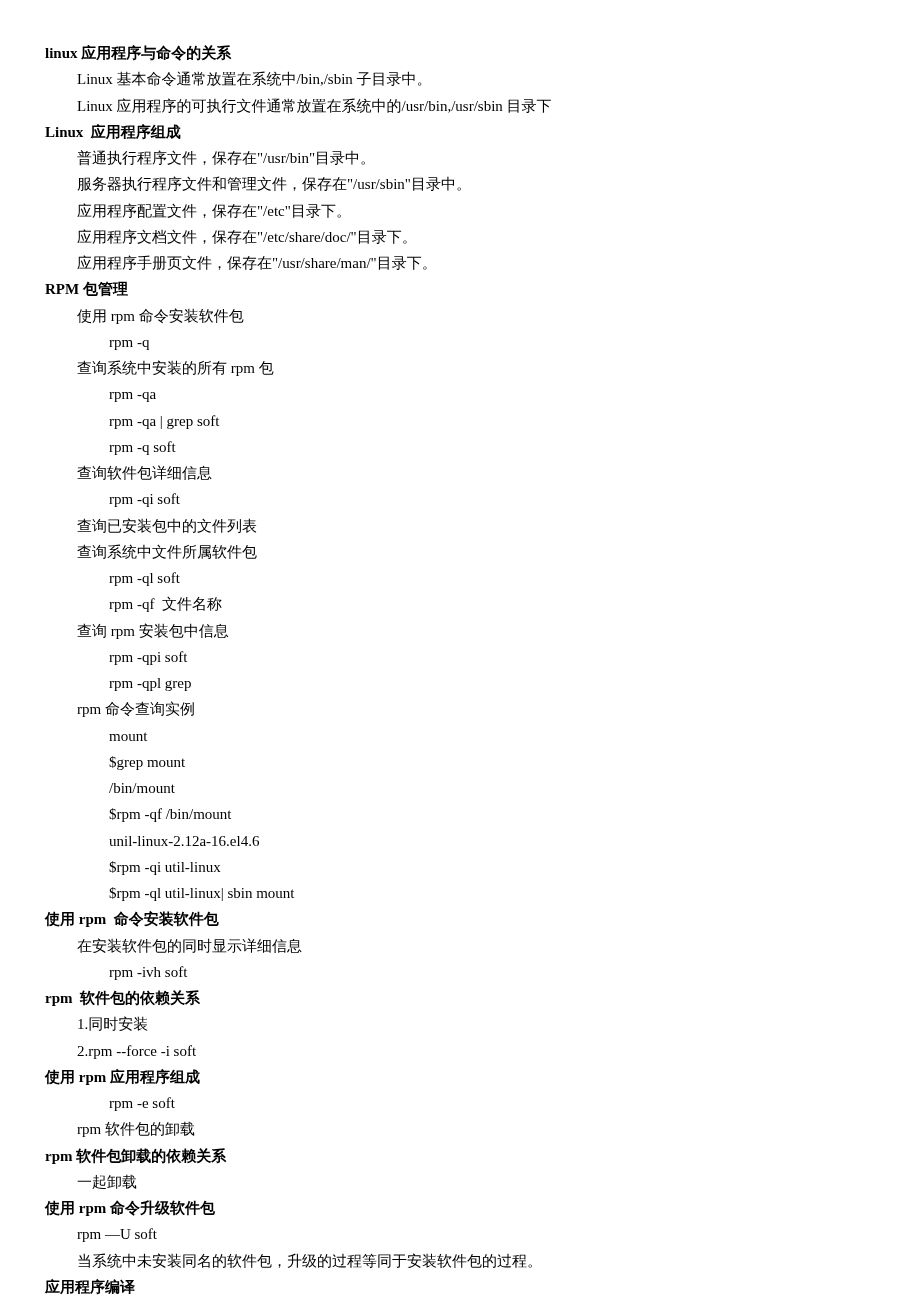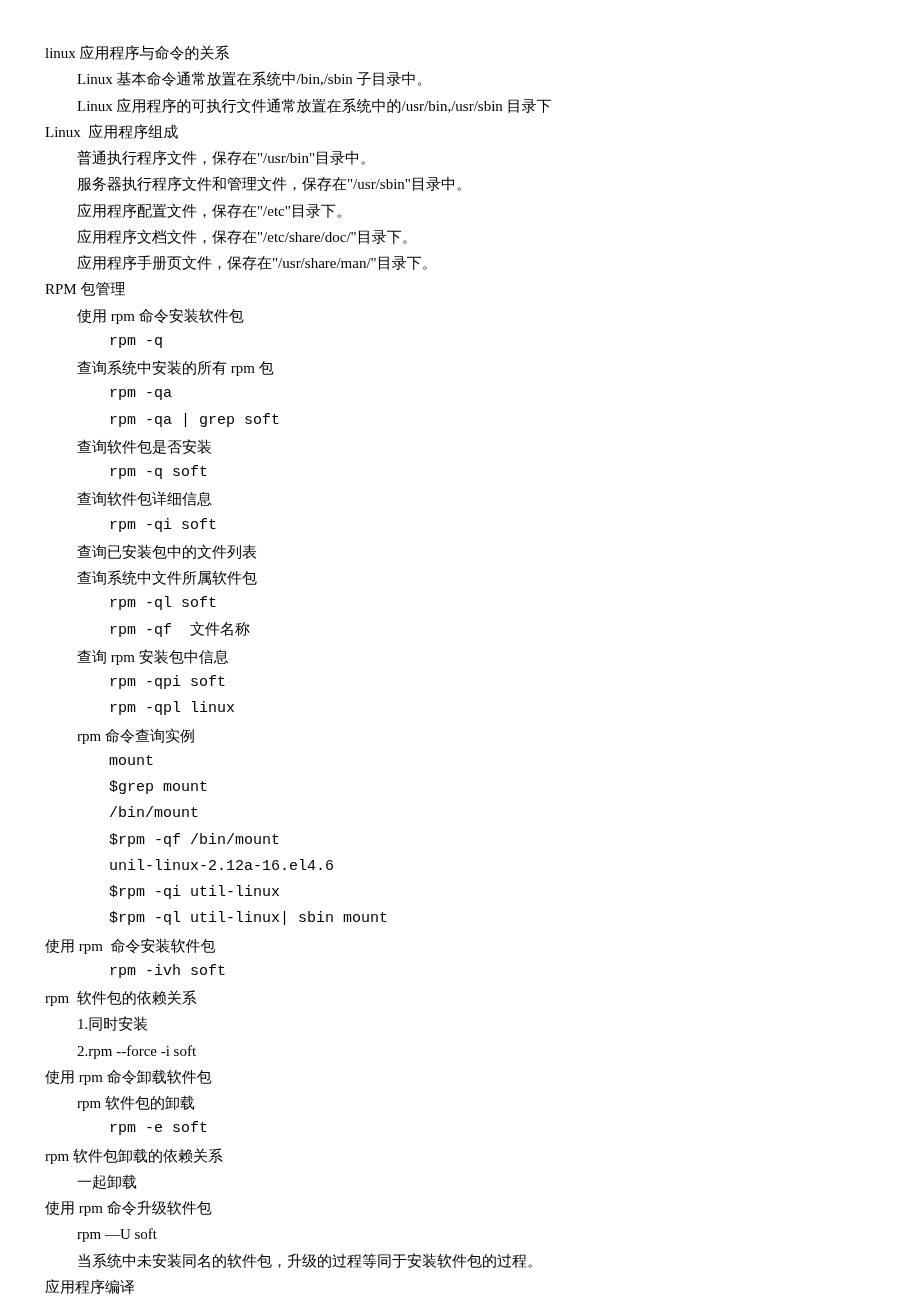--- a/index.html
+++ b/index.html
@@ -9,69 +9,69 @@
       color: #000;
       background: #fff;
       margin: 0;
       padding: 40px 45px;
       width: 920px;
       box-sizing: border-box;
     }
     .line {
       white-space: pre;
     }
-    .indent-0 { padding-left: 0; }
+    .indent-0 { padding-left: 0; font-weight: bold; }
     .indent-1 { padding-left: 32px; }
-    .indent-2 { padding-left: 64px; font-family: Liberation Mono, monospace; }
+    .indent-2 { padding-left: 64px; }
   </style>
 </head>
 <body>
 
 <div id="content">
     <div class="line indent-0">linux 应用程序与命令的关系</div>
     <div class="line indent-1">Linux 基本命令通常放置在系统中/bin,/sbin 子目录中。</div>
     <div class="line indent-1">Linux 应用程序的可执行文件通常放置在系统中的/usr/bin,/usr/sbin 目录下</div>
     <div class="line indent-0">Linux  应用程序组成</div>
     <div class="line indent-1">普通执行程序文件，保存在"/usr/bin"目录中。</div>
     <div class="line indent-1">服务器执行程序文件和管理文件，保存在"/usr/sbin"目录中。</div>
     <div class="line indent-1">应用程序配置文件，保存在"/etc"目录下。</div>
     <div class="line indent-1">应用程序文档文件，保存在"/etc/share/doc/"目录下。</div>
     <div class="line indent-1">应用程序手册页文件，保存在"/usr/share/man/"目录下。</div>
     <div class="line indent-0">RPM 包管理</div>
     <div class="line indent-1">使用 rpm 命令安装软件包</div>
     <div class="line indent-2">rpm -q</div>
     <div class="line indent-1">查询系统中安装的所有 rpm 包</div>
     <div class="line indent-2">rpm -qa</div>
     <div class="line indent-2">rpm -qa | grep soft</div>
-    <div class="line indent-1">查询软件包是否安装</div>
     <div class="line indent-2">rpm -q soft</div>
     <div class="line indent-1">查询软件包详细信息</div>
     <div class="line indent-2">rpm -qi soft</div>
     <div class="line indent-1">查询已安装包中的文件列表</div>
     <div class="line indent-1">查询系统中文件所属软件包</div>
     <div class="line indent-2">rpm -ql soft</div>
     <div class="line indent-2">rpm -qf  文件名称</div>
     <div class="line indent-1">查询 rpm 安装包中信息</div>
     <div class="line indent-2">rpm -qpi soft</div>
-    <div class="line indent-2">rpm -qpl linux</div>
+    <div class="line indent-2">rpm -qpl grep</div>
     <div class="line indent-1">rpm 命令查询实例</div>
     <div class="line indent-2">mount</div>
     <div class="line indent-2">$grep mount</div>
     <div class="line indent-2">/bin/mount</div>
     <div class="line indent-2">$rpm -qf /bin/mount</div>
     <div class="line indent-2">unil-linux-2.12a-16.el4.6</div>
     <div class="line indent-2">$rpm -qi util-linux</div>
     <div class="line indent-2">$rpm -ql util-linux| sbin mount</div>
     <div class="line indent-0">使用 rpm  命令安装软件包</div>
+    <div class="line indent-1">在安装软件包的同时显示详细信息</div>
     <div class="line indent-2">rpm -ivh soft</div>
     <div class="line indent-0">rpm  软件包的依赖关系</div>
     <div class="line indent-1">1.同时安装</div>
     <div class="line indent-1">2.rpm --force -i soft</div>
-    <div class="line indent-0">使用 rpm 命令卸载软件包</div>
+    <div class="line indent-0">使用 rpm 应用程序组成</div>
+    <div class="line indent-2">rpm -e soft</div>
     <div class="line indent-1">rpm 软件包的卸载</div>
-    <div class="line indent-2">rpm -e soft</div>
     <div class="line indent-0">rpm 软件包卸载的依赖关系</div>
     <div class="line indent-1">一起卸载</div>
     <div class="line indent-0">使用 rpm 命令升级软件包</div>
     <div class="line indent-1">rpm —U soft</div>
     <div class="line indent-1">当系统中未安装同名的软件包，升级的过程等同于安装软件包的过程。</div>
     <div class="line indent-0">应用程序编译</div>
   </div>
 
 </body></html>

